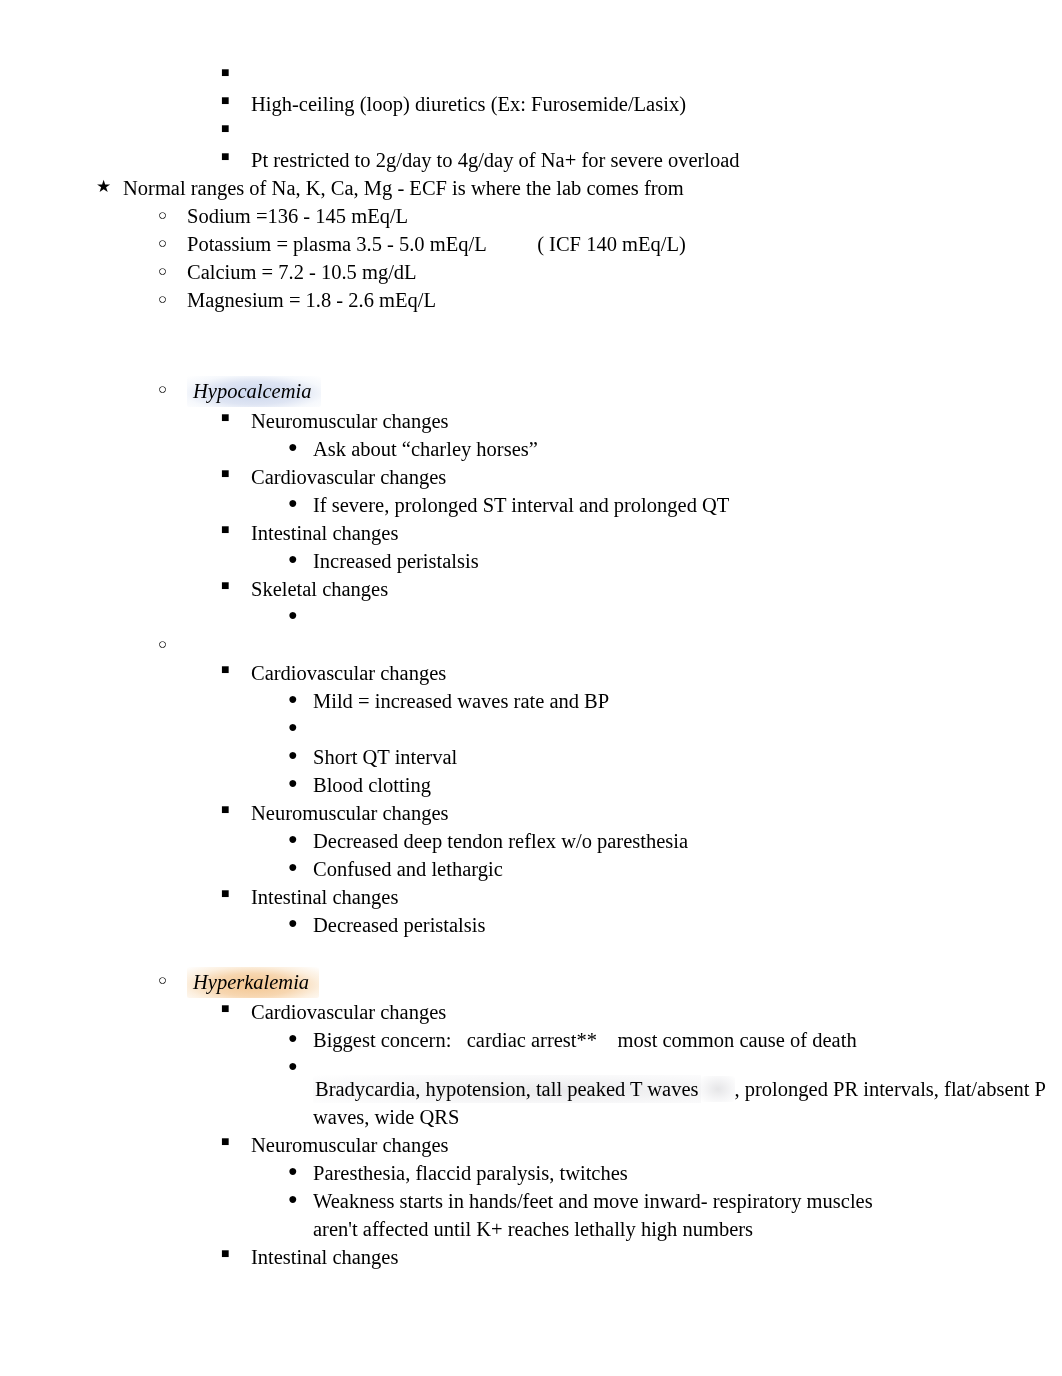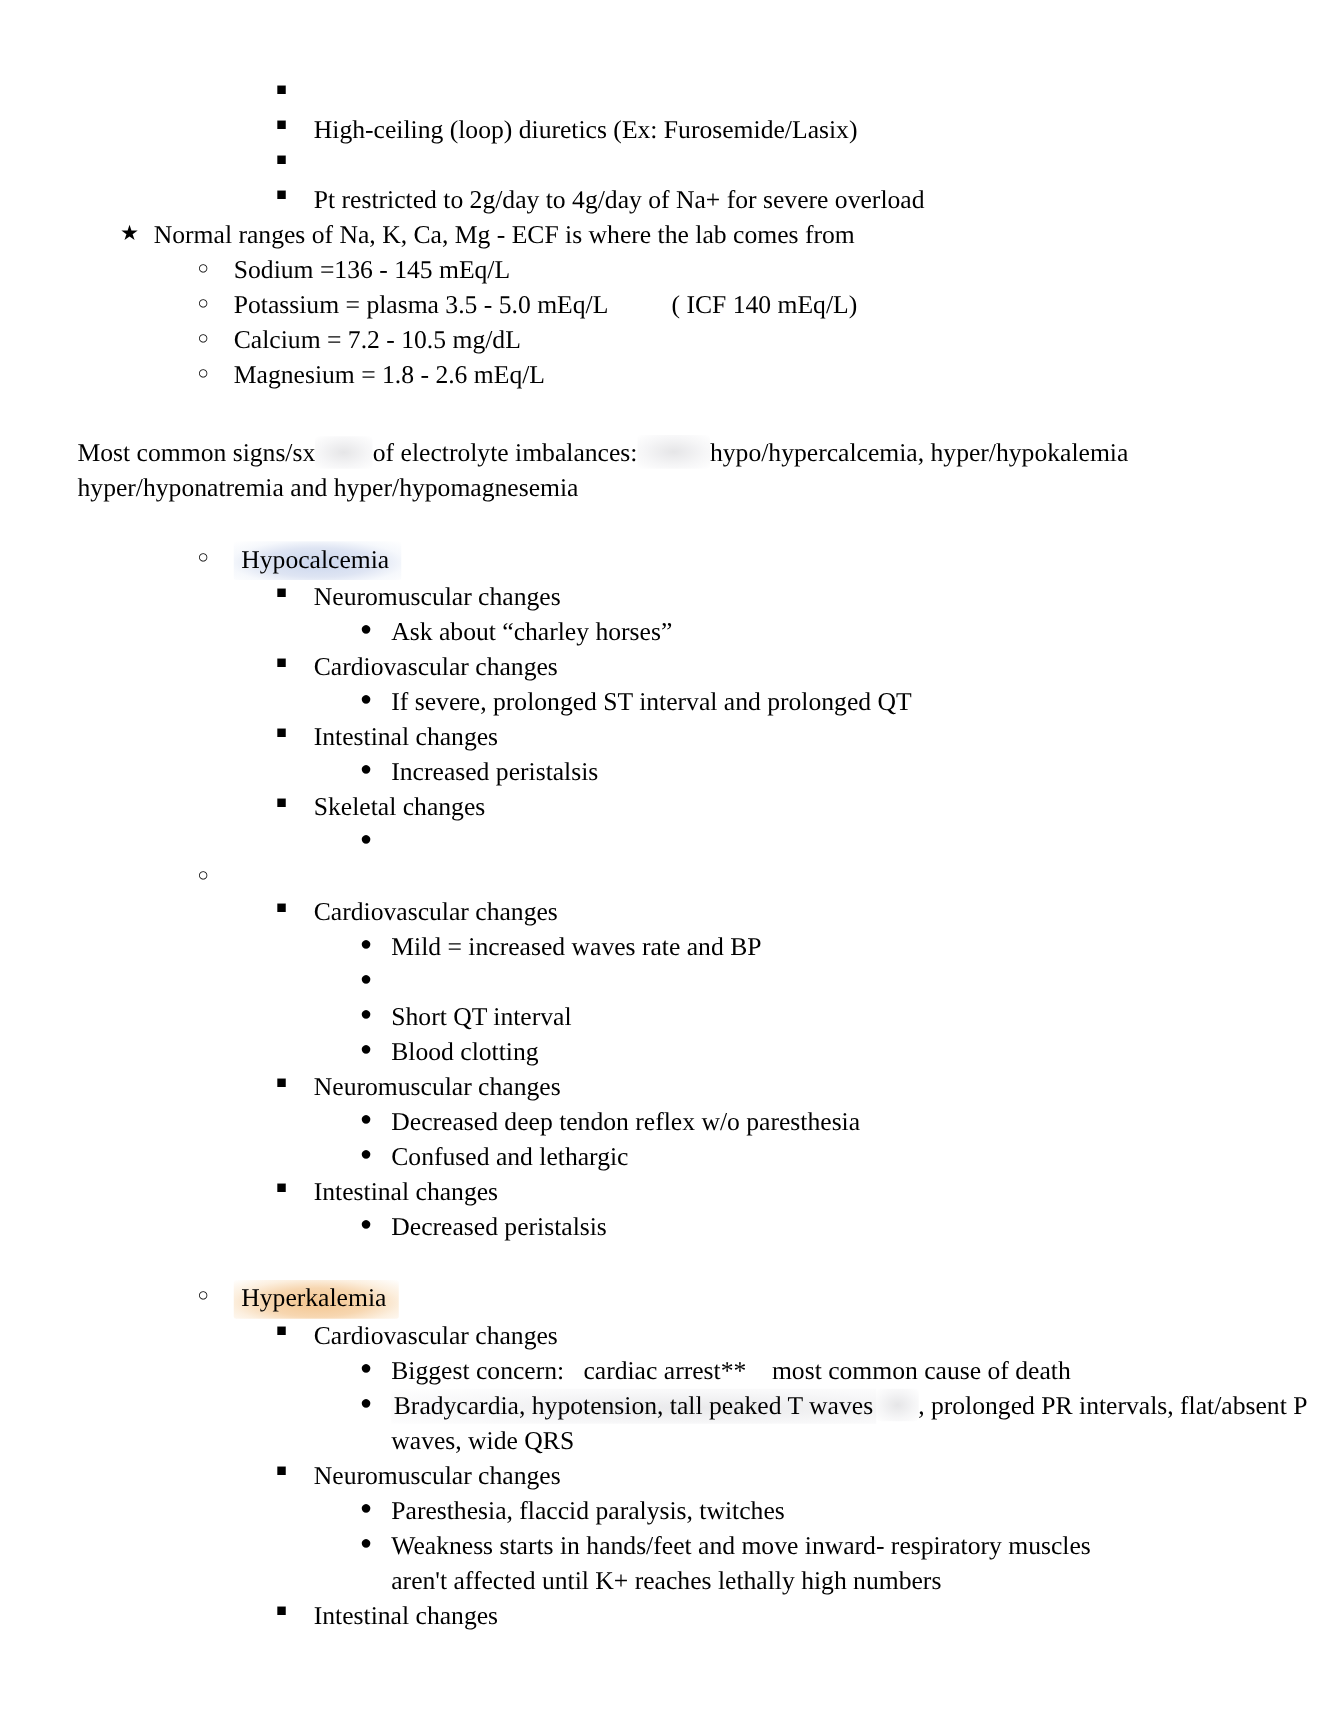--- a/index.html
+++ b/index.html
@@ -73,20 +73,21 @@
   }
   .spacer-md { height: 28px; }
   .spacer-lg { height: 34px; }
 
   
   .hl {
     position: relative;
     display: inline-block;
     padding: 1px 10px 2px 6px;
     border-radius: 2px;
+    font-style: italic;
   }
   .hl-hypocalcemia {
     background: radial-gradient(ellipse at 50% 55%,
         rgba(200,212,236,0.95) 0%,
         rgba(214,222,240,0.80) 48%,
         rgba(232,238,248,0.40) 74%,
         rgba(255,255,255,0) 100%);
   }
   .hl-hypercalcemia {
     background: radial-gradient(ellipse at 50% 62%,
@@ -116,20 +117,21 @@
   .smudge-b { width: 58px; height: 27px; vertical-align: -6px; }
 
   .ghost-twaves {
     position: relative;
     display: inline-block;
     background: radial-gradient(ellipse at 62% 55%,
         rgba(231,231,233,0.90) 0%,
         rgba(242,242,244,0.55) 60%,
         rgba(255,255,255,0) 100%);
     padding: 0 2px;
+    margin-top: 21px;
   }
 </style>
 </head>
 <body>
 
 <div class="page">
 
   <div style="height:62px"></div>
 
   <div>
@@ -167,21 +169,20 @@
       <span class="txt">Calcium = 7.2 - 10.5 mg/dL</span>
     </div>
     <div class="row lvl-circ">
       <span class="bullet"><span class="circ-glyph">○</span></span>
       <span class="txt">Magnesium = 1.8 - 2.6 mEq/L</span>
     </div>
   </div>
 
   <div class="spacer-lg"></div>
 
-  <div class="para"><span>Most common signs/sx</span><span class="smudge smudge-a"></span><span>of electrolyte imbalances:</span><span class="smudge smudge-b"></span><span>hypo/hypercalcemia, hyper/hypokalemia</span><br><span>hyper/hyponatremia and hyper/hypomagnesemia</span></div>
 
   <div class="spacer-md"></div>
 
   <div>
     <div class="row lvl-circ">
       <span class="bullet"><span class="circ-glyph">○</span></span>
       <span class="txt"><span class="hl hl-hypocalcemia">Hypocalcemia</span></span>
     </div>
 
     <div class="row lvl-sq3">

